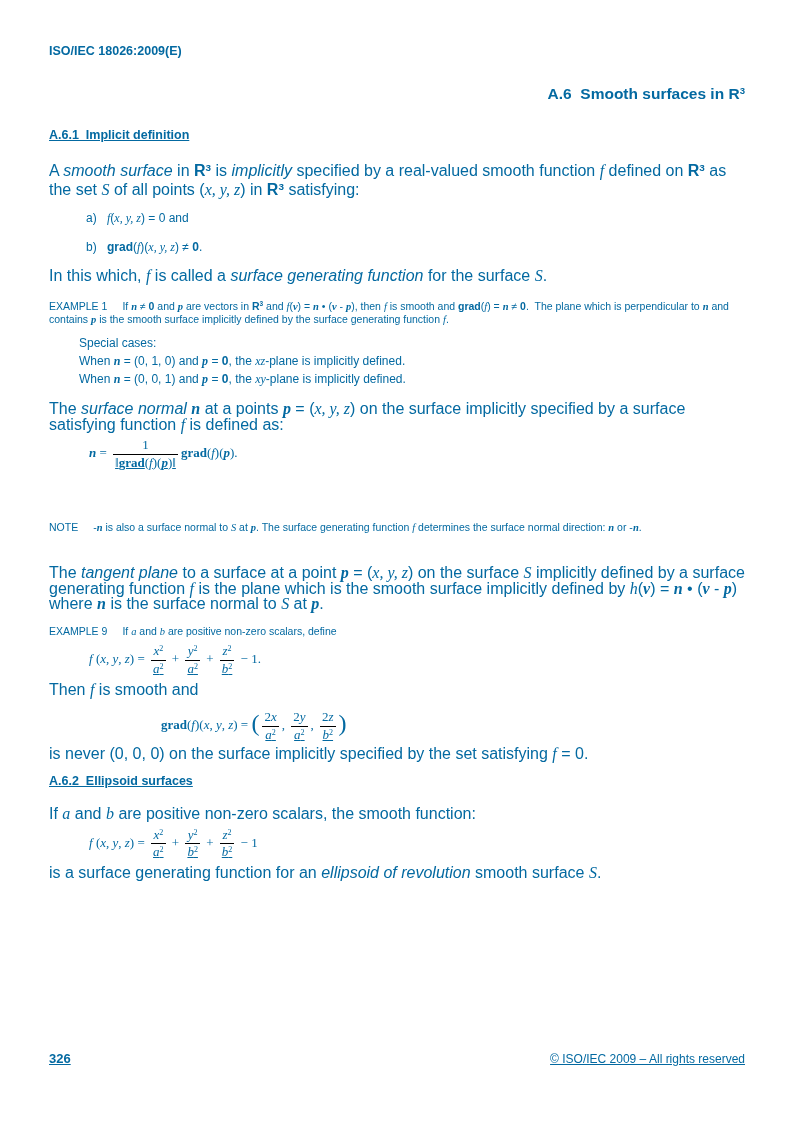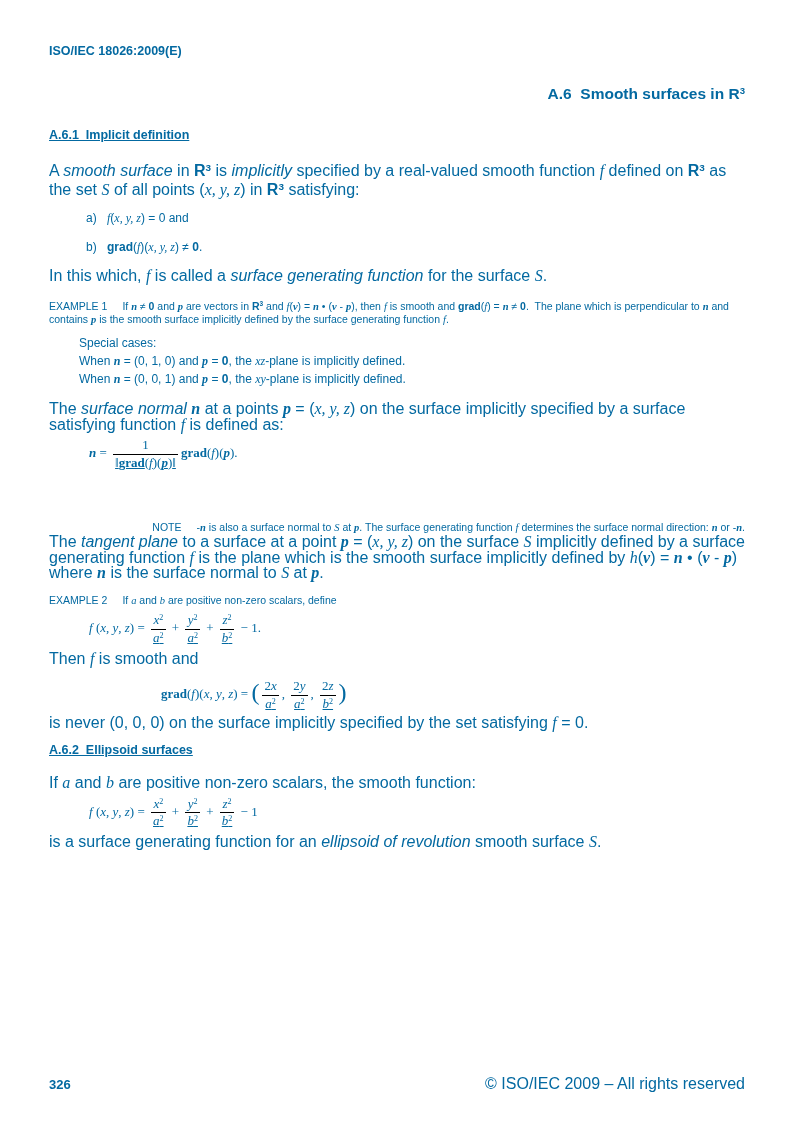--- a/index.html
+++ b/index.html
@@ -15,46 +15,46 @@
   .doc-header { font-size: 12.5px; font-weight: 700; margin: 0 0 27px 0; }
 
   .blk { margin: 0 0 13px 0; }
   .blk-h1 { font-size: 15.5px; font-weight: 700; margin: 0 0 25px 0; text-align: right; }
   .blk-h2 { font-size: 12.5px; font-weight: 700; margin: 6px 0 18px 0; text-decoration: underline; }
   .blk-p  { font-size: 16px; line-height: 15.5px; }
   .blk-li { font-size: 12px; line-height: 15.5px; display: flex; margin-left: 37px; }
   .blk-li .marker { flex: none; width: 21px; }
   .blk-ex { font-size: 10.5px; line-height: 13.5px; margin-bottom: 11px; }
   .blk-sc { font-size: 12px; line-height: 13px; margin: 0 0 5px 30px; }
-  .blk-note { font-size: 10.5px; line-height: 13.5px; margin-bottom: 0; text-align: right; }
+  .blk-note { font-size: 10.5px; line-height: 13.5px; margin-bottom: 31px; }
   .blk-formula { font-family: "Liberation Serif", serif; font-size: 13px; margin: 2px 0 14px 40px; }
   .blk-endsc  { margin-bottom: 15px; }
   .blk-tight  { margin-bottom: 5px; }
   .blk-xtight { margin-bottom: 3px; }
   .blk-gap    { margin-bottom: 50px; }
   .blk-ind2   { margin-left: 112px; margin-top: 12px; }
 
   .f-i  { font-style: italic; }
   .f-v  { font-family: "Liberation Serif", serif; font-style: italic; }
   .f-bv { font-family: "Liberation Serif", serif; font-style: italic; font-weight: 700; }
   .f-b  { font-weight: 700; }
   .f-sup { font-size: 0.62em; vertical-align: 0.55em; }
   .f-big { font-size: 1.85em; font-weight: 400; vertical-align: -0.1em; line-height: 0; }
   .f-tab { display: inline-block; width: 15px; }
 
   .frac { display: inline-block; vertical-align: middle; text-align: center; margin: 0 3px; }
   .frac .fn { display: block; border-bottom: 1px solid #000; padding: 0 2px; line-height: 1.25; }
   .frac .fd { display: block; padding: 0 2px; line-height: 1.25; text-decoration: underline; }
 
   .footer {
-    position: absolute; left: 49px; right: 48px; bottom: 29px;
-    display: flex; justify-content: space-between; align-items: baseline;
+    position: absolute; left: 49px; right: 48px; bottom: 56px;
+    display: flex; justify-content: space-between; align-items: baseline; text-decoration: underline;
   }
   .page-num { font-size: 13px; font-weight: 700; }
-  .copyright { font-size: 16px; }
+  .copyright { font-size: 12px; }
 </style>
 </head>
 <body>
 
 <div class="page">
   <div class="doc-header">ISO/IEC 18026:2009(E)</div>
   <div class="content">
       <div class="blk blk-h1"><span>A.6&nbsp; Smooth surfaces in R</span><span class="f-sup">3</span></div>
       <div class="blk blk-h2"><span>A.6.1&nbsp; Implicit definition</span></div>
       <div class="blk blk-p"><span>A </span><span class="f-i">smooth surface</span><span> in </span><span class="f-b">R</span><span class="f-b f-sup">3</span><span> is </span><span class="f-i">implicitly</span><span> specified by a real-valued smooth function </span><span class="f-v">f</span><span> defined on </span><span class="f-b">R</span><span class="f-b f-sup">3</span><span> as the set </span><span class="f-v">S</span><span> of all points (</span><span class="f-v">x, y, z</span><span>) in </span><span class="f-b">R</span><span class="f-b f-sup">3</span><span> satisfying:</span></div>
@@ -68,21 +68,21 @@
       </div>
       <div class="blk blk-p"><span>In this which, </span><span class="f-v">f</span><span> is called a </span><span class="f-i">surface generating function</span><span> for the surface </span><span class="f-v">S</span><span>.</span></div>
       <div class="blk blk-ex"><span>EXAMPLE 1</span><span class="f-tab"></span><span>If </span><span class="f-bv">n</span><span> ≠ </span><span class="f-b">0</span><span> and </span><span class="f-bv">p</span><span> are vectors in </span><span class="f-b">R</span><span class="f-b f-sup">3</span><span> and </span><span class="f-v">f</span><span>(</span><span class="f-bv">v</span><span>) = </span><span class="f-bv">n</span><span> • (</span><span class="f-bv">v</span><span> - </span><span class="f-bv">p</span><span>), then </span><span class="f-v">f</span><span> is smooth and </span><span class="f-b">grad</span><span>(</span><span class="f-v">f</span><span>) = </span><span class="f-bv">n</span><span> ≠ </span><span class="f-b">0</span><span>.&nbsp; The plane which is perpendicular to </span><span class="f-bv">n</span><span> and contains </span><span class="f-bv">p</span><span> is the smooth surface implicitly defined by the surface generating function </span><span class="f-v">f</span><span>.</span></div>
       <div class="blk blk-sc"><span>Special cases:</span></div>
       <div class="blk blk-sc"><span>When </span><span class="f-bv">n</span><span> = (0, 1, 0) and </span><span class="f-bv">p</span><span> = </span><span class="f-b">0</span><span>, the </span><span class="f-v">xz</span><span>-plane is implicitly defined.</span></div>
       <div class="blk blk-sc blk-endsc"><span>When </span><span class="f-bv">n</span><span> = (0, 0, 1) and </span><span class="f-bv">p</span><span> = </span><span class="f-b">0</span><span>, the </span><span class="f-v">xy</span><span>-plane is implicitly defined.</span></div>
       <div class="blk blk-p blk-tight"><span>The </span><span class="f-i">surface normal </span><span class="f-bv">n</span><span> at a points </span><span class="f-bv">p</span><span> = (</span><span class="f-v">x, y, z</span><span>) on the surface implicitly specified by a surface satisfying function </span><span class="f-v">f</span><span> is defined as:</span></div>
       <div class="blk blk-formula blk-gap"><span class="f-bv">n</span><span> = </span><span class="frac"><span class="fn"><span>1</span></span><span class="fd"><span>‖</span><span class="f-b">grad</span><span>(</span><span class="f-v">f</span><span>)(</span><span class="f-bv">p</span><span>)</span><span>‖</span></span></span><span class="f-b">grad</span><span>(</span><span class="f-v">f</span><span>)(</span><span class="f-bv">p</span><span>).</span></div>
       <div class="blk blk-note"><span>NOTE</span><span class="f-tab"></span><span>-</span><span class="f-bv">n</span><span> is also a surface normal to </span><span class="f-v">S</span><span> at </span><span class="f-bv">p</span><span>. The surface generating function </span><span class="f-v">f</span><span> determines the surface normal direction: </span><span class="f-bv">n</span><span> or -</span><span class="f-bv">n</span><span>.</span></div>
       <div class="blk blk-p"><span>The </span><span class="f-i">tangent plane</span><span> to a surface at a point </span><span class="f-bv">p</span><span> = (</span><span class="f-v">x, y, z</span><span>) on the surface </span><span class="f-v">S</span><span> implicitly defined by a surface generating function </span><span class="f-v">f</span><span> is the plane which is the smooth surface implicitly defined by </span><span class="f-v">h</span><span>(</span><span class="f-bv">v</span><span>) = </span><span class="f-bv">n</span><span> • (</span><span class="f-bv">v</span><span> - </span><span class="f-bv">p</span><span>) where </span><span class="f-bv">n</span><span> is the surface normal to </span><span class="f-v">S</span><span> at </span><span class="f-bv">p</span><span>.</span></div>
-      <div class="blk blk-ex blk-tight"><span>EXAMPLE 2</span><span class="f-tab"></span><span>If </span><span class="f-v">a</span><span> and </span><span class="f-v">b</span><span> are positive non-zero scalars, define</span></div>
+      <div class="blk blk-ex blk-tight"><span>EXAMPLE 9</span><span class="f-tab"></span><span>If </span><span class="f-v">a</span><span> and </span><span class="f-v">b</span><span> are positive non-zero scalars, define</span></div>
       <div class="blk blk-formula blk-tight"><span class="f-v">f</span><span> (</span><span class="f-v">x</span><span>, </span><span class="f-v">y</span><span>, </span><span class="f-v">z</span><span>) = </span><span class="frac"><span class="fn"><span class="f-v">x</span><span class="f-sup">2</span></span><span class="fd"><span class="f-v">a</span><span class="f-sup">2</span></span></span><span> + </span><span class="frac"><span class="fn"><span class="f-v">y</span><span class="f-sup">2</span></span><span class="fd"><span class="f-v">a</span><span class="f-sup">2</span></span></span><span> + </span><span class="frac"><span class="fn"><span class="f-v">z</span><span class="f-sup">2</span></span><span class="fd"><span class="f-v">b</span><span class="f-sup">2</span></span></span><span> − 1.</span></div>
       <div class="blk blk-p blk-xtight"><span>Then </span><span class="f-v">f</span><span> is smooth and</span></div>
       <div class="blk blk-formula blk-ind2 blk-xtight"><span class="f-b">grad</span><span>(</span><span class="f-v">f</span><span>)(</span><span class="f-v">x</span><span>, </span><span class="f-v">y</span><span>, </span><span class="f-v">z</span><span>) = </span><span class="f-big">(</span><span class="frac"><span class="fn"><span>2</span><span class="f-v">x</span></span><span class="fd"><span class="f-v">a</span><span class="f-sup">2</span></span></span><span>, </span><span class="frac"><span class="fn"><span>2</span><span class="f-v">y</span></span><span class="fd"><span class="f-v">a</span><span class="f-sup">2</span></span></span><span>, </span><span class="frac"><span class="fn"><span>2</span><span class="f-v">z</span></span><span class="fd"><span class="f-v">b</span><span class="f-sup">2</span></span></span><span class="f-big">)</span></div>
       <div class="blk blk-p"><span>is never (0, 0, 0) on the surface implicitly specified by the set satisfying </span><span class="f-v">f</span><span> = 0.</span></div>
       <div class="blk blk-h2"><span>A.6.2&nbsp; Ellipsoid surfaces</span></div>
       <div class="blk blk-p blk-tight"><span>If </span><span class="f-v">a</span><span> and </span><span class="f-v">b</span><span> are positive non-zero scalars, the smooth function:</span></div>
       <div class="blk blk-formula blk-tight"><span class="f-v">f</span><span> (</span><span class="f-v">x</span><span>, </span><span class="f-v">y</span><span>, </span><span class="f-v">z</span><span>) = </span><span class="frac"><span class="fn"><span class="f-v">x</span><span class="f-sup">2</span></span><span class="fd"><span class="f-v">a</span><span class="f-sup">2</span></span></span><span> + </span><span class="frac"><span class="fn"><span class="f-v">y</span><span class="f-sup">2</span></span><span class="fd"><span class="f-v">b</span><span class="f-sup">2</span></span></span><span> + </span><span class="frac"><span class="fn"><span class="f-v">z</span><span class="f-sup">2</span></span><span class="fd"><span class="f-v">b</span><span class="f-sup">2</span></span></span><span> − 1</span></div>
       <div class="blk blk-p"><span>is a surface generating function for an </span><span class="f-i">ellipsoid of revolution</span><span> smooth surface </span><span class="f-v">S</span><span>.</span></div>
     </div>
   <div class="footer">

